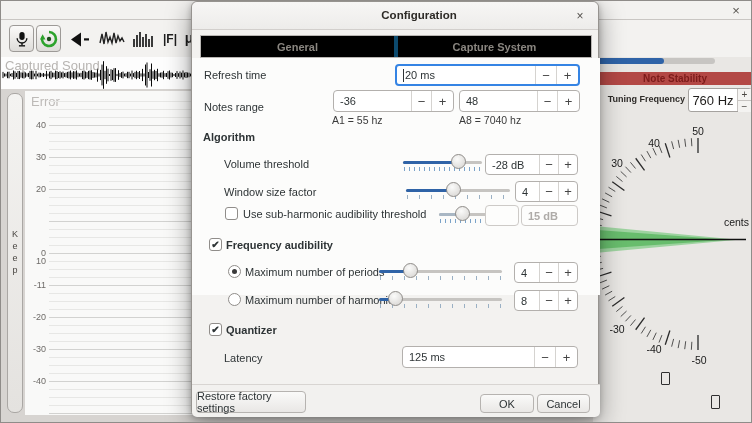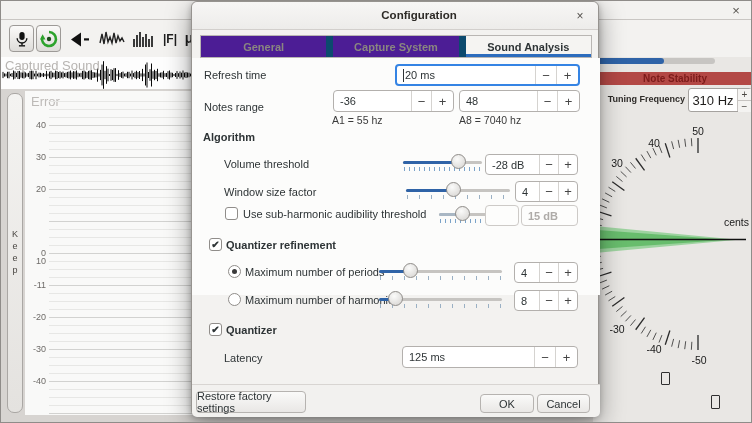--- a/index.html
+++ b/index.html
@@ -43,21 +43,21 @@
   .tunespin .tcell { flex:1; display:flex; align-items:center; justify-content:center; font-size:10px; color:#4a4743; background:#f4f3f1; }
   .tunespin .tcell:first-child { border-bottom:1px solid #c7c4c1; }
   .tofu { border:1.5px solid #2f2f2f; border-radius:1px; background:transparent; }
 
   
   .dialog { left:190px; top:0; width:408px; height:415px; background:#f3f2f0; border:1px solid #96938f; border-radius:6px 6px 5px 5px; box-shadow:0 8px 26px rgba(0,0,0,.4), 0 2px 6px rgba(0,0,0,.25); z-index:10; }
   .dlg-titlebar { left:0; top:0; width:100%; height:28px; background:linear-gradient(#f7f6f5,#edecea); border-bottom:1px solid #d2cfcc; border-radius:6px 6px 0 0;padding-left:24px; }
   .dlg-title { width:100%; top:7px; text-align:center; font-size:11.5px; font-weight:bold; color:#2d2a26; }
   .dlg-close { right:10px; top:6px; width:16px; height:16px; font-size:12px; color:#55524e; text-align:center; line-height:16px; }
   .tabs { left:8px; top:33px; width:392px; height:23px; display:flex; border:1px solid #b9b6b3; }
-  .tab { flex:1; position:relative; display:flex; align-items:center; justify-content:center; font-size:11px; font-weight:bold; color:#8a8680; background:#4c1d95; border-right:7px solid #0c4a6e; }
+  .tab { flex:1; position:relative; display:flex; align-items:center; justify-content:center; font-size:11px; font-weight:bold; color:#8a8680; background:#000000; border-right:4px solid #0c4a6e; }
   .tab:last-child { border-right:none; }
   .tab.active { background:#f5f4f2; color:#2e3436; }
   .tab.active::after { content:""; position:absolute; left:0; right:0; bottom:0; height:3px; background:#2c6cbd; }
   .dlg-content { left:0; top:56px; width:408px; height:237px; background:#fcfcfb; }
   .dlg-footer { left:0; top:382px; width:408px; height:33px; background:#f2f1ef; border-top:1px solid #d8d5d2; border-radius:0 0 5px 5px; }
 
   .lbl { font-size:11px; color:#2e3436; white-space:nowrap; }
   .lbl.bold { font-weight:bold; }
   .cap { font-size:10.5px; color:#3a3a3a; }
 
@@ -206,21 +206,21 @@
 
   <div class="abs rpanel"></div>
   <div class="abs volbar">
     <div class="abs volfill"></div>
   </div>
   <div class="abs stability">
     <span>Note Stability</span>
   </div>
   <div class="abs tunelabel">Tuning Frequency</div>
   <div class="abs tunespin">
-    <div class="tval">310 Hz</div>
+    <div class="tval">760 Hz</div>
     <div class="tcol">
       <div class="tcell">+</div>
       <div class="tcell">−</div>
     </div>
   </div>
 
   <svg class="abs" style="left:580px;top:110px" width="172" height="302" viewBox="0 0 172 302">
     <g id="dial-ticks">
         <line x1="116.99999999999999" y1="224" x2="116.99999999999999" y2="239" stroke="#2a2a2a" stroke-width="1.3"></line>
         <line x1="110.84652908612722" y1="230.8066193859706" x2="110.34420492989271" y2="238.79083321339678" stroke="#2a2a2a" stroke-width="0.8"></line>
@@ -292,21 +292,20 @@
 
   <div class="abs dialog">
     <div class="abs dlg-titlebar">
       <div class="abs dlg-title">Configuration</div>
       <div class="abs dlg-close">×</div>
     </div>
 
     <div class="abs tabs">
       <div class="tab">General</div>
       <div class="tab">Capture System</div>
-      <div class="tab active">Sound Analysis</div>
     </div>
 
     <div class="abs dlg-content">
 
       <div class="abs lbl" style="left:12px;top:11px">Refresh time</div>
       <div class="spin focused" style="left:203px;top:6px;width:185px;height:22px">
         <div class="val">
             <span class="caret"></span>
             <span>20 ms</span>
           </div>
@@ -363,21 +362,21 @@
           <div class="fill" style="width: 29%;"></div>
           <div class="ticks"></div>
           <div class="handle" style="left: 29%;"></div>
       </div>
       <div class="spin disabled" style="left:293px;top:147px;width:93px;height:21px;left:329px;width:57px">
         <div class="val">15 dB</div>
       </div>
       <div class="spin disabled" style="left:293px;top:147px;width:34px;height:21px;left:293px" hidden=""></div>
 
       <div class="cb" style="left:17px;top:180px">✔</div>
-      <div class="abs lbl bold" style="left:34px;top:181px">Quantizer refinement</div>
+      <div class="abs lbl bold" style="left:34px;top:181px">Frequency audibility</div>
 
       <div class="radio sel" style="left:36px;top:207px"></div>
       <div class="abs lbl" style="left:53px;top:208px">Maximum number of periods</div>
       <div class="slider sparse" style="left:187px;top:204px;width:123px">
         <div class="track"></div>
           <div class="fill" style="width: 25%;"></div>
           <div class="ticks"></div>
           <div class="handle" style="left: 25%;"></div>
       </div>
       <div class="spin" style="left:322px;top:204px;width:64px;height:21px">

